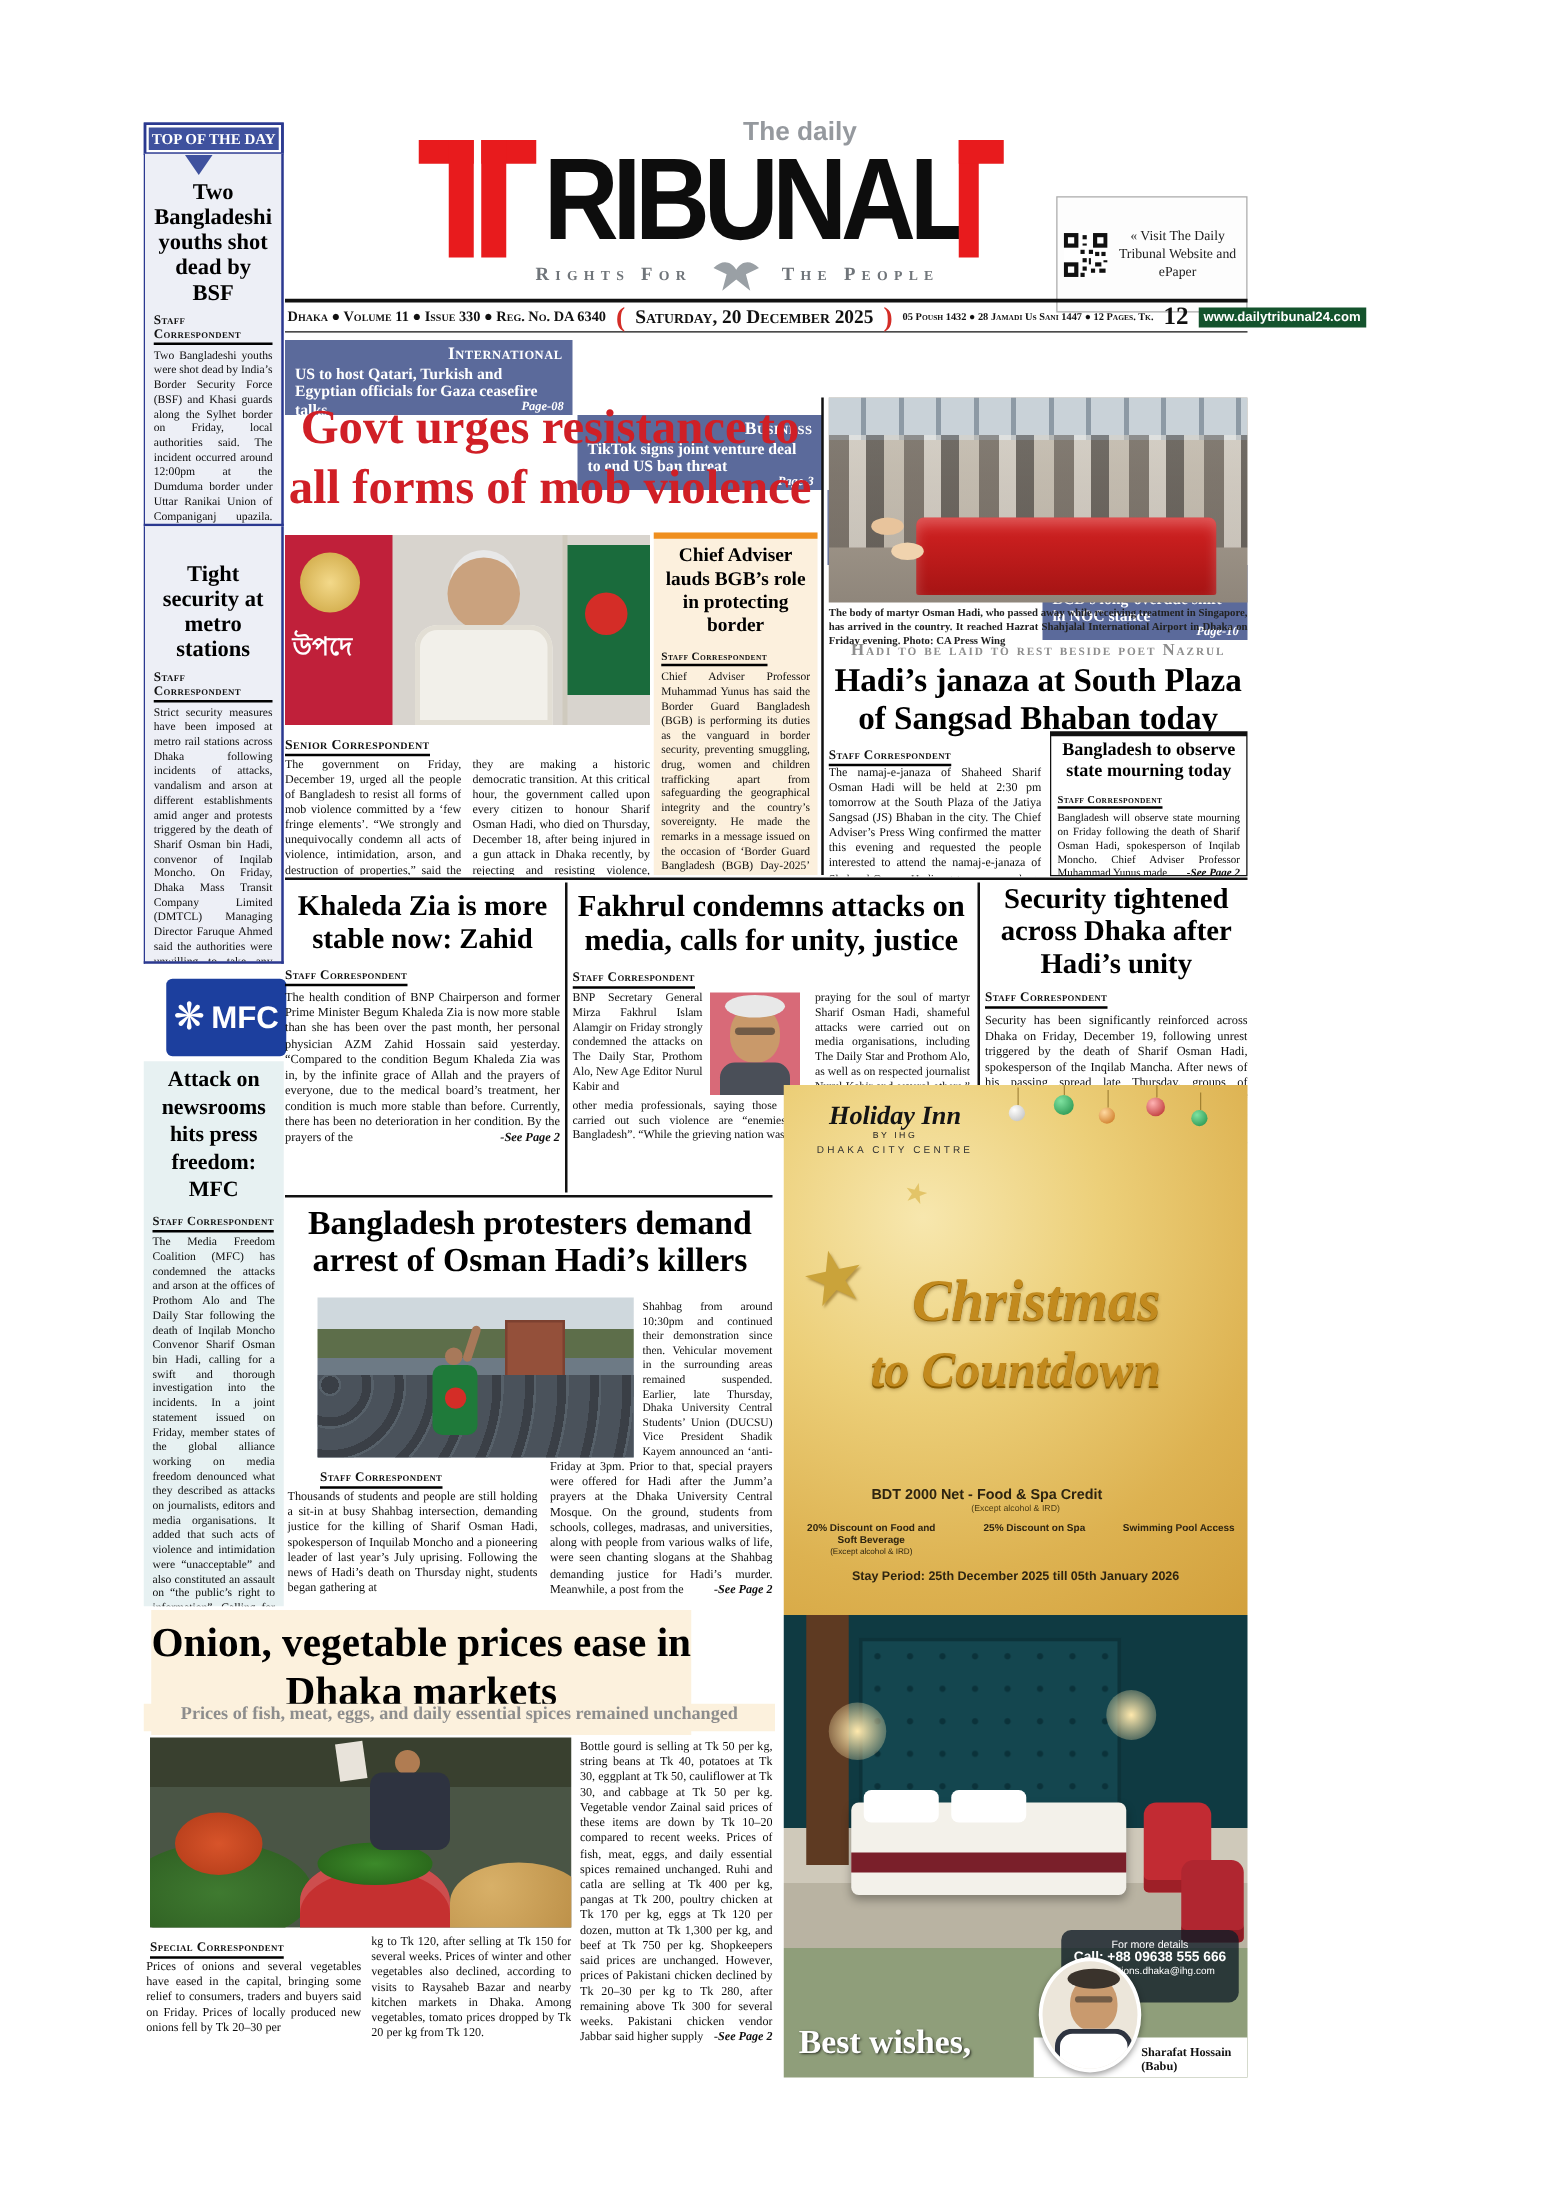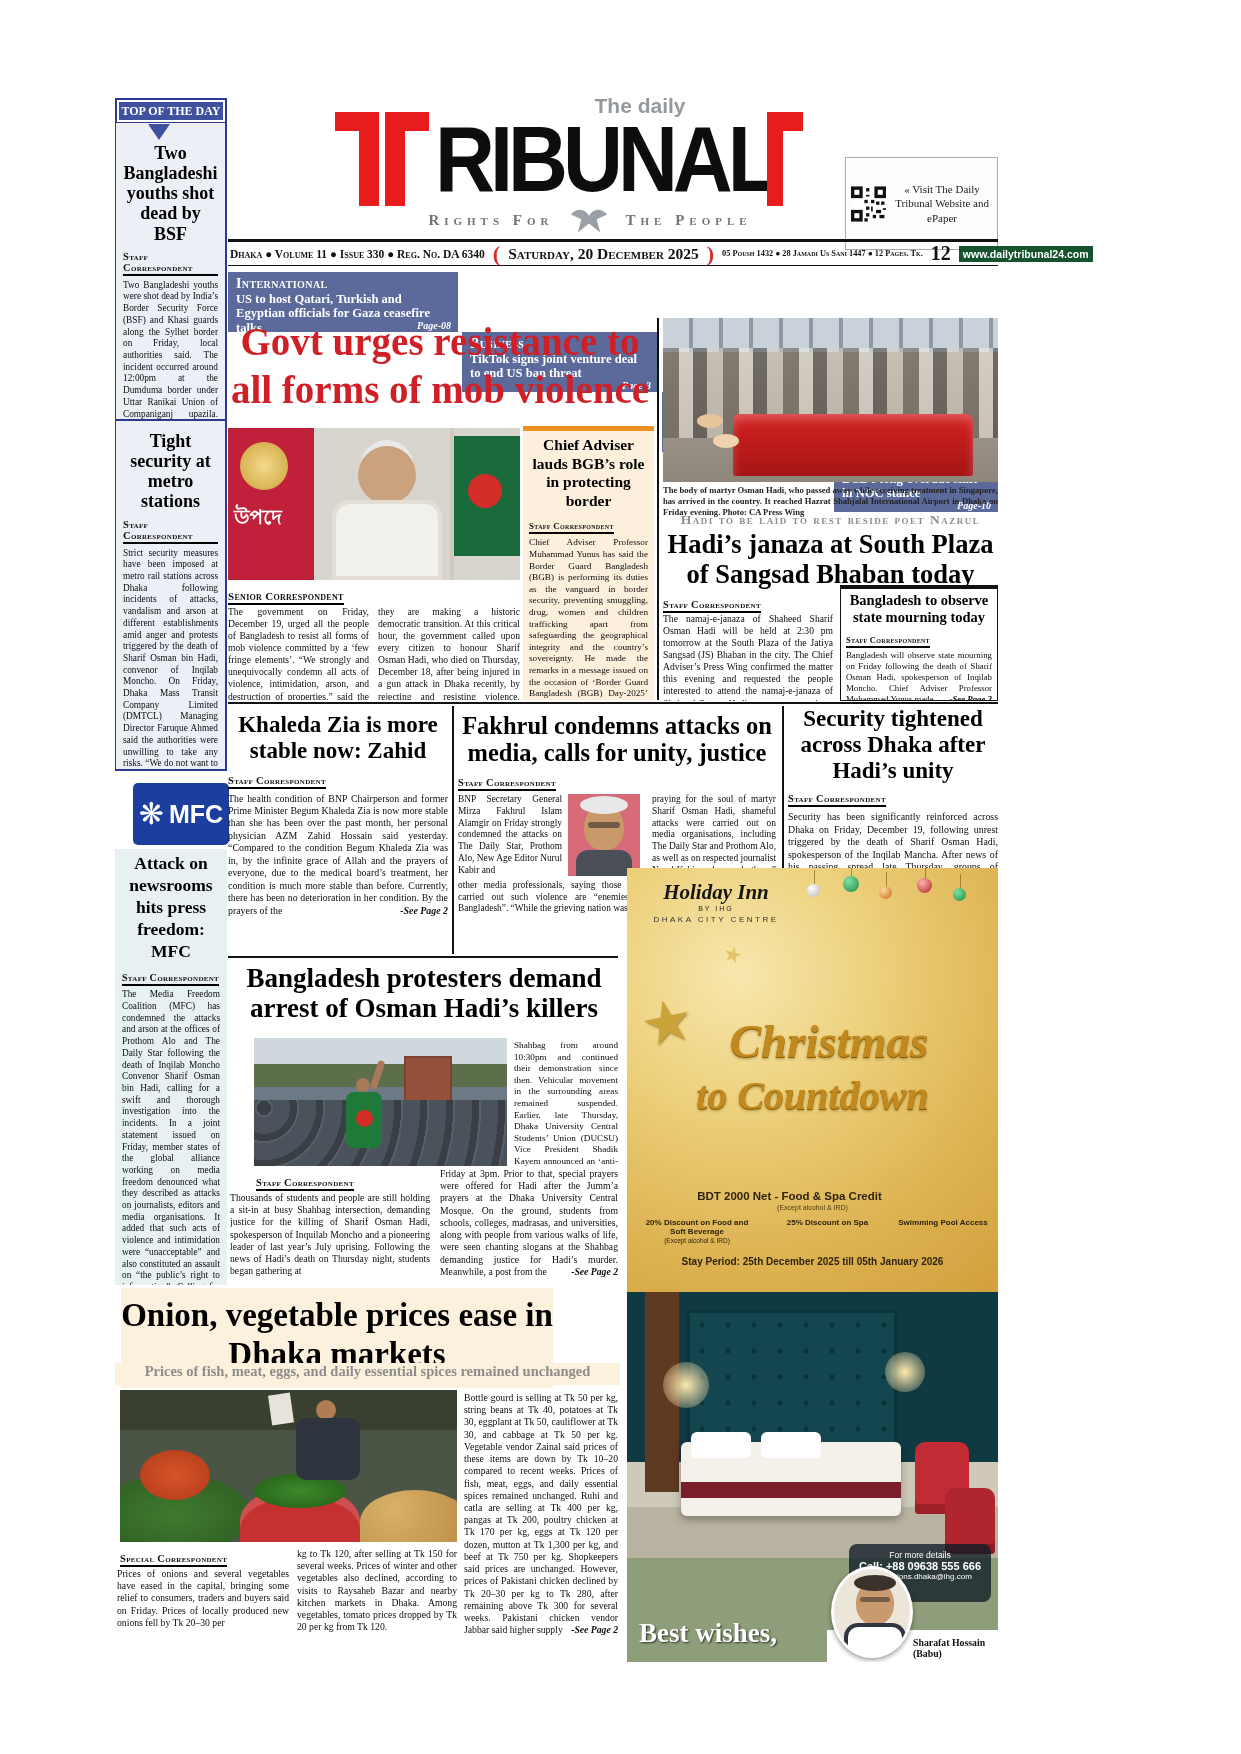--- a/index.html
+++ b/index.html
@@ -6,21 +6,21 @@
   .page{position:relative;width:1241px;height:1754px;background:#fff;overflow:hidden;
         font-family:"Liberation Serif",serif;color:#111;}
   .abs{position:absolute;box-sizing:border-box;}
   .hl{font-weight:bold;text-align:center;line-height:1.12;color:#000;font-family:"Liberation Serif",serif;}
   .body{font-size:10px;line-height:1.26;text-align:justify;color:#0d0d0d;}
   .seepage{font-weight:bold;font-style:italic;float:right;}
   .byline{font-weight:bold;font-size:10.5px;font-variant:small-caps;letter-spacing:.3px;
           border-bottom:2.5px solid #000;display:inline-block;padding-bottom:1px;}
   .sidebox{background:#edeff6;border-left:1px solid #2b3990;border-right:2px solid #2b3990;border-bottom:2px solid #2b3990;padding:6px 7px;overflow:hidden;}
   .strip{background:#5b6a9b;color:#fff;padding:4px 8px;position:relative;box-sizing:border-box;height:60px;}
-  .strip .lb{font-variant:small-caps;font-size:14px;letter-spacing:.4px;font-weight:600;}
+  .strip .lb{font-variant:small-caps;font-size:14px;letter-spacing:.4px;font-weight:600;text-align:right;}
   .strip .sh{font-weight:bold;font-size:12.6px;line-height:1.14;}
   .strip .pg{position:absolute;right:7px;bottom:1px;font-style:italic;font-size:10px;font-weight:bold;}
   .vrule{width:1.5px;background:#111;}
   .hrule{height:2px;background:#111;}
   .kicker{font-variant:small-caps;font-weight:bold;color:#8d8d8d;letter-spacing:1.5px;text-align:center;}
   .smallcaps{font-variant:small-caps;}
   .gold{background:radial-gradient(circle at 30% 25%, #f7e7ae 0%, #eccf79 35%, #ddb251 70%, #d2a03c 100%);}
   .adlabel{font-family:"Liberation Sans",sans-serif;font-style:italic;font-weight:bold;}
   .orn{position:absolute;border-radius:50%;}
   .orn::before{content:"";position:absolute;left:50%;top:-14px;width:1px;height:14px;background:rgba(120,90,20,.6);}
@@ -33,21 +33,21 @@
   <div class="abs" style="left:115px;top:98px;width:112px;height:26px;background:#3f519e;border:2px solid #2b3990;box-shadow:inset 0 0 0 2px #fff;color:#fff;font-weight:bold;font-size:12px;text-align:center;line-height:22px;font-variant:small-caps;"><span>TOP OF THE DAY</span></div>
   <div class="abs" style="left:148px;top:124px;width:0;height:0;border-left:11px solid transparent;border-right:11px solid transparent;border-top:16px solid #3f519e;z-index:3;"></div>
 
   <div class="abs sidebox" style="left:115px;top:123px;width:112px;height:298px;">
     <div class="hl" style="font-size:18px;margin-top:14px;">Two Bangladeshi youths shot dead by BSF</div>
     <div style="margin-top:7px;"><span class="byline">Staff Correspondent</span></div>
     <div class="body" style="font-size:9.3px;margin-top:4px;"><span>Two Bangladeshi youths were shot dead by India’s Border Security Force (BSF) and Khasi guards along the Sylhet border on Friday, local authorities said. The incident occurred around 12:00pm at the Dumduma border under Uttar Ranikai Union of Companiganj upazila. The victims were identified as Ashikur Rahman, 19, and Moshaid, 22, both from Purbo Turung village near the border. Sources said Ashikur was shot by Khasi guards while</span> </div>
   </div>
 
   <div class="abs sidebox" style="left:115px;top:421px;width:112px;height:350px;">
-    <div class="hl" style="font-size:18px;margin-top:4px;">Tight security at metro stations</div>
+    <div class="hl" style="font-size:18px;margin-top:22px;">Tight security at metro stations</div>
     <div style="margin-top:7px;"><span class="byline">Staff Correspondent</span></div>
     <div class="body" style="font-size:9.3px;margin-top:4px;"><span>Strict security measures have been imposed at metro rail stations across Dhaka following incidents of attacks, vandalism and arson at different establishments amid anger and protests triggered by the death of Sharif Osman bin Hadi, convenor of Inqilab Moncho. On Friday, Dhaka Mass Transit Company Limited (DMTCL) Managing Director Faruque Ahmed said the authorities were unwilling to take any risks. “We do not want to remain</span> </div>
   </div>
 
   <div class="abs" style="left:133px;top:783px;width:96px;height:62px;background:#1c3f9e;border-radius:5px;display:flex;align-items:center;justify-content:center;gap:5px;color:#fff;">
     <span style="font-size:30px;line-height:1;">❋</span>
     <span style="font-family:'Liberation Sans',sans-serif;font-weight:bold;font-size:25px;">MFC</span>
   </div>
 
   <div class="abs" style="left:115px;top:849px;width:112px;height:436px;background:#e7f1f2;padding:4px 7px;overflow:hidden;">

